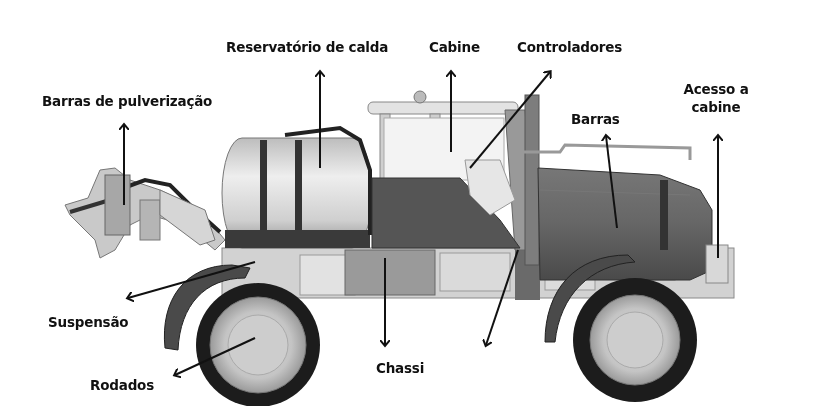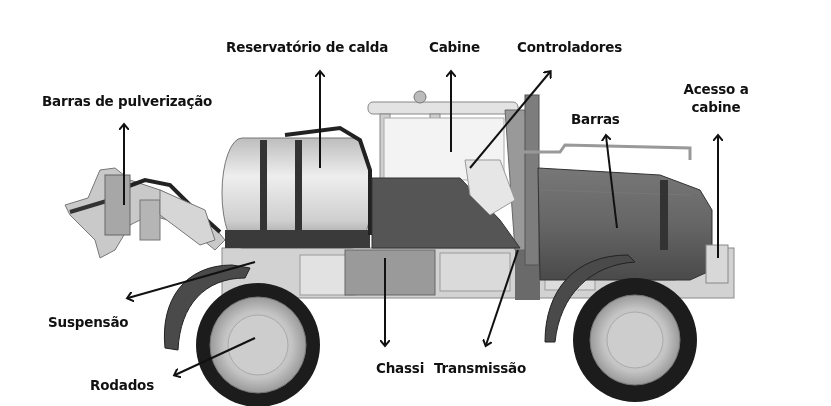--- a/index.html
+++ b/index.html
@@ -118,14 +118,13 @@
   <div class="lbl" style="left:42px; top:93px;">Barras de pulverização</div>
   <div class="lbl" style="left:517px; top:39px;">Controladores</div>
   <div class="lbl" style="left:571px; top:111px;">Barras</div>
   <div class="lbl" style="left:48px; top:314px;">Suspensão</div>
   <div class="lbl center" style="left:675px; top:81px; width:82px;">
     <div>Acesso a</div>
     <div>cabine</div>
   </div>
   <div class="lbl" style="left:90px; top:377px;">Rodados</div>
   <div class="lbl" style="left:357px; top:360px;margin-left:19px;">Chassi</div>
-  <div class="lbl" style="left:434px; top:360px;">Transmissão</div>
 </div>
 
 </body></html>

